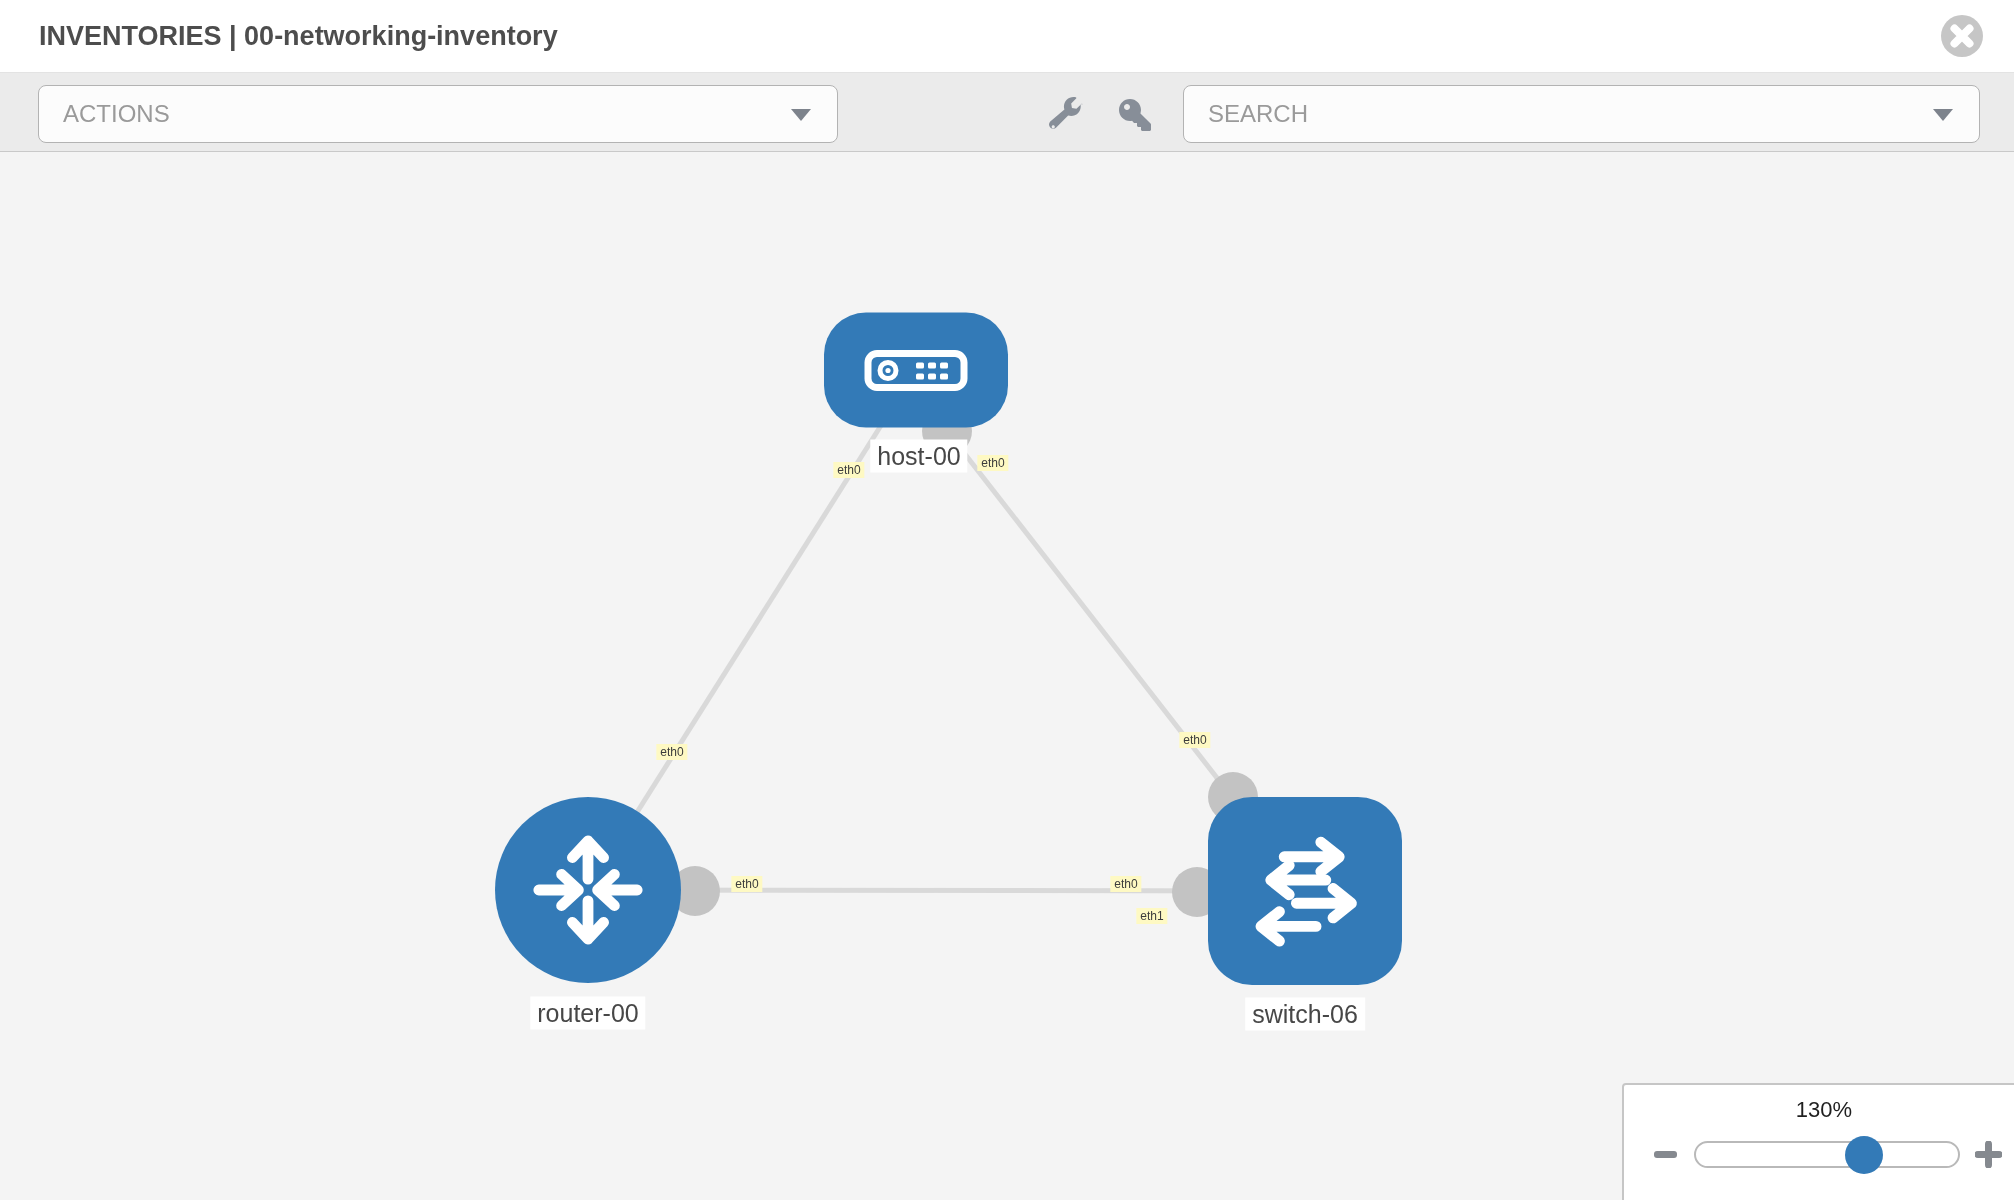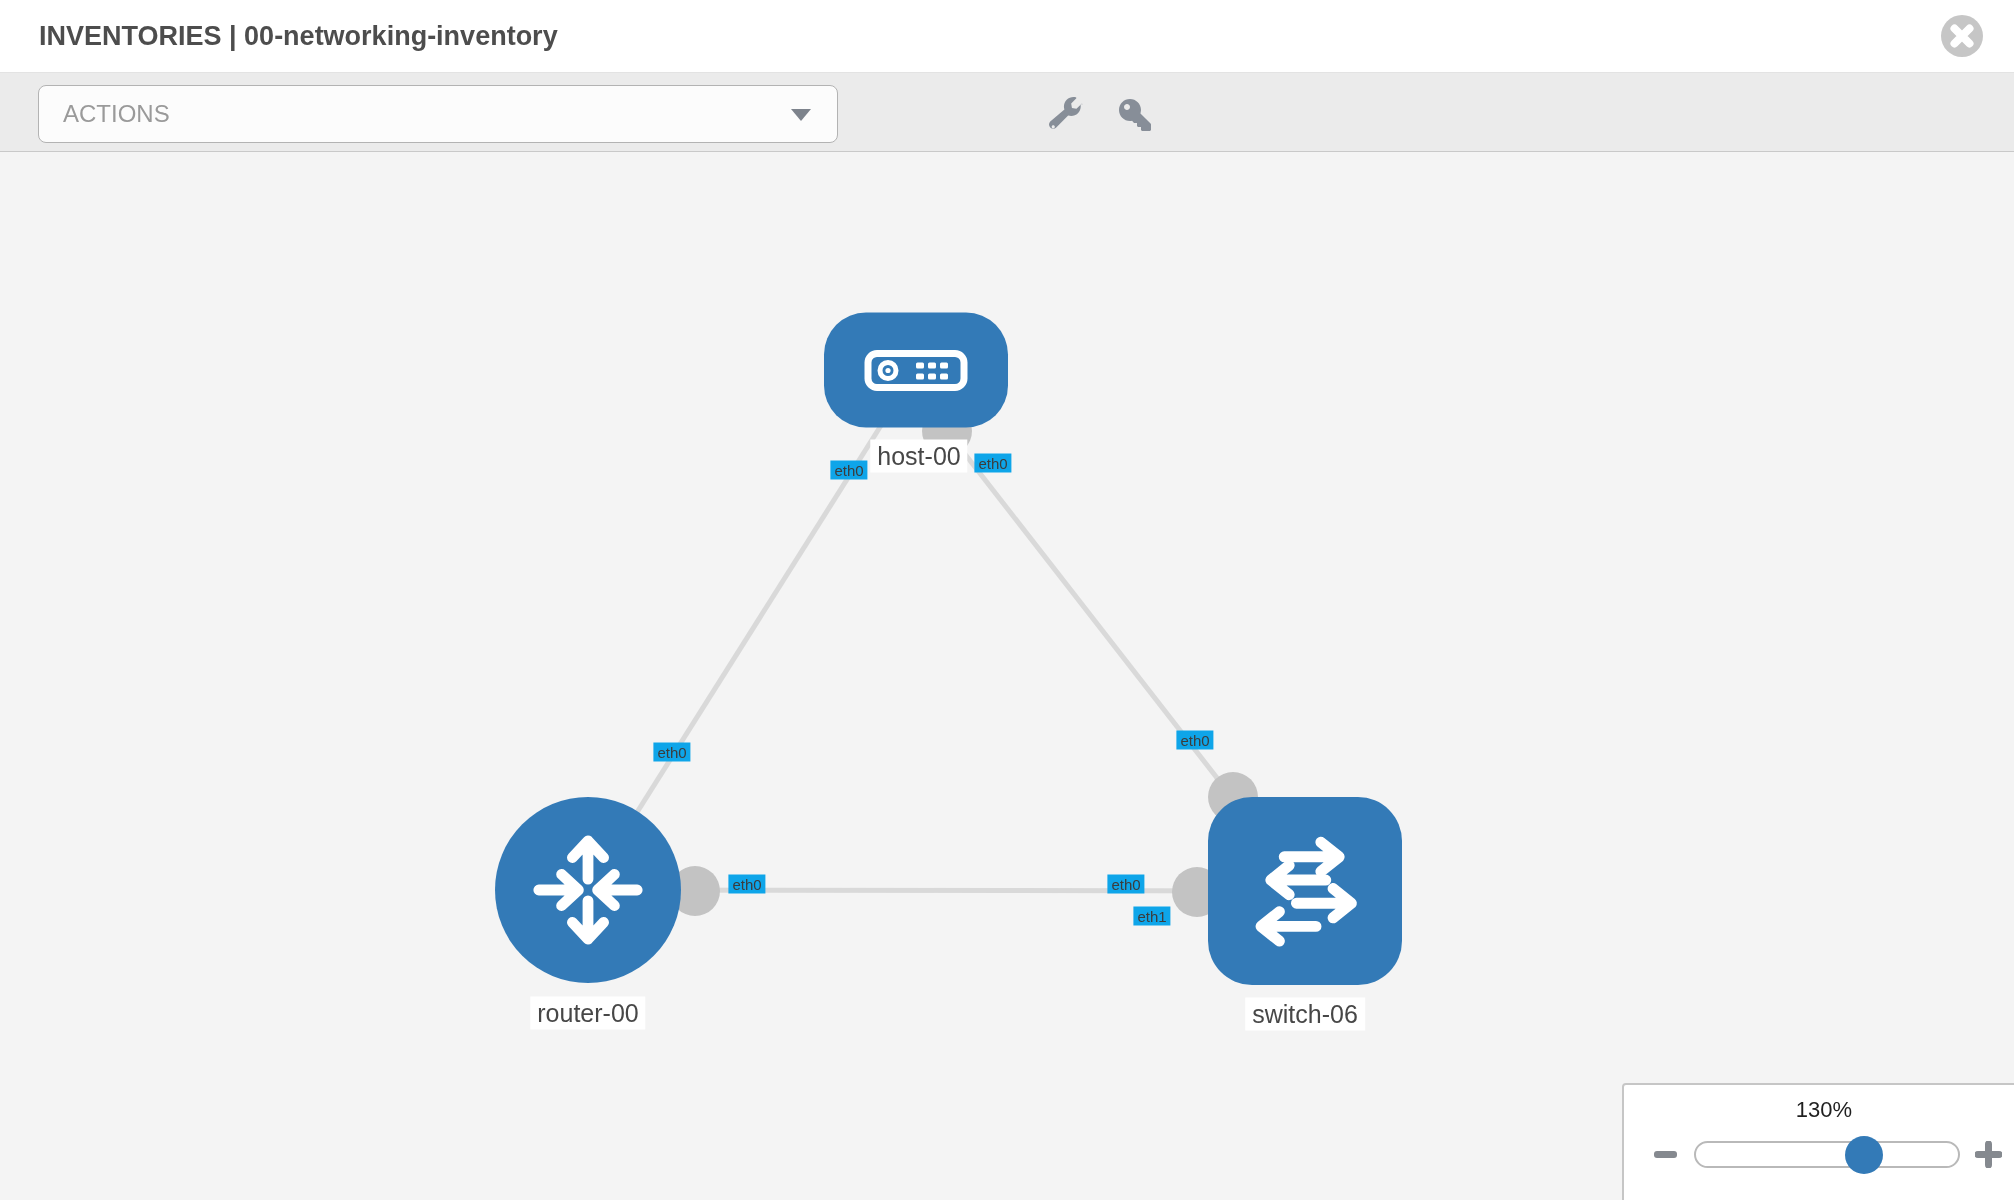--- a/index.html
+++ b/index.html
@@ -32,21 +32,21 @@
   .iface { position:absolute; width:50px; height:50px; border-radius:50%;
     background:#c3c3c3; transform:translate(-50%,-50%); z-index:1; }
   .node { position:absolute; transform:translate(-50%,-50%); z-index:2;
     background:#337ab7; display:flex; align-items:center; justify-content:center; cursor:pointer; }
   .node-host   { width:184px; height:115px; border-radius:42px; }
   .node-router { width:186px; height:186px; border-radius:50%; }
   .node-switch { width:194px; height:188px; border-radius:44px; }
   .nodelabel { position:absolute; transform:translate(-50%,-50%); z-index:3;
     background:#ffffff; color:#474747; font-size:25px; padding:2px 7px; white-space:nowrap; }
   .portlabel { position:absolute; transform:translate(-50%,-50%); z-index:4;
-    background:#0ea5e9; color:#3c3c3c; font-size:15px; padding:1px 4px; white-space:nowrap; }
+    background:#fef9c3; color:#3c3c3c; font-size:12px; padding:1px 4px; white-space:nowrap; }
 
   
   .zoom-panel { position:absolute; left:1622px; top:931px; width:404px; height:130px;
     background:#ffffff; border:2px solid #c6c6c6; border-radius:4px; z-index:5; }
   .zoom-value { text-align:center; margin-top:12px; font-size:22px; color:#1f1f1f; }
   .zoom-controls { position:relative; height:50px; margin-top:8px; }
   .minus-icon { position:absolute; left:30px; top:20px; width:23px; height:7px;
     background:#85898f; border-radius:3px; cursor:pointer; }
   .slider-track { position:absolute; left:70px; top:10px; width:266px; height:27px;
     background:#ffffff; border:2px solid #b9b9b9; border-radius:14px; cursor:pointer; }
@@ -79,20 +79,24 @@
     </svg>
   </div>
   <div class="tool-icon" id="key">
     <svg width="32" height="32" viewBox="0 0 512 512">
       <g transform="scale(-1,1) translate(-512,0)">
         <path fill="#878e98" d="M512 176.001C512 273.203 433.202 352 336 352c-11.22 0-22.19-1.062-32.827-3.069l-24.012 27.014A23.999 23.999 0 0 1 261.223 384H224v40c0 13.255-10.745 24-24 24h-40v40c0 13.255-10.745 24-24 24H24c-13.255 0-24-10.745-24-24v-78.059c0-6.365 2.529-12.47 7.029-16.971l161.802-161.802C166.885 213.874 160 195.665 160 176 160 78.798 238.797.001 335.999 0 433.488-.001 512 78.511 512 176.001zM336 128c0 26.51 21.49 48 48 48s48-21.49 48-48-21.49-48-48-48-48 21.49-48 48z"></path>
       </g>
     </svg>
   </div>
 
+  <div class="select" id="search-select">
+    <span>SEARCH</span>
+    <span class="caret"></span>
+  </div>
 </div>
 
 <div class="canvas" id="canvas">
   <svg id="links" width="2014" height="1048">
       <line x1="588" y1="738" x2="916" y2="218" stroke="#d9d9d9" stroke-width="5"></line>
       <line x1="947" y1="279" x2="1305" y2="739" stroke="#d9d9d9" stroke-width="5"></line>
       <line x1="588" y1="738" x2="1305" y2="739" stroke="#d9d9d9" stroke-width="5"></line>
     </svg>
 
   <div class="zoom-panel">

